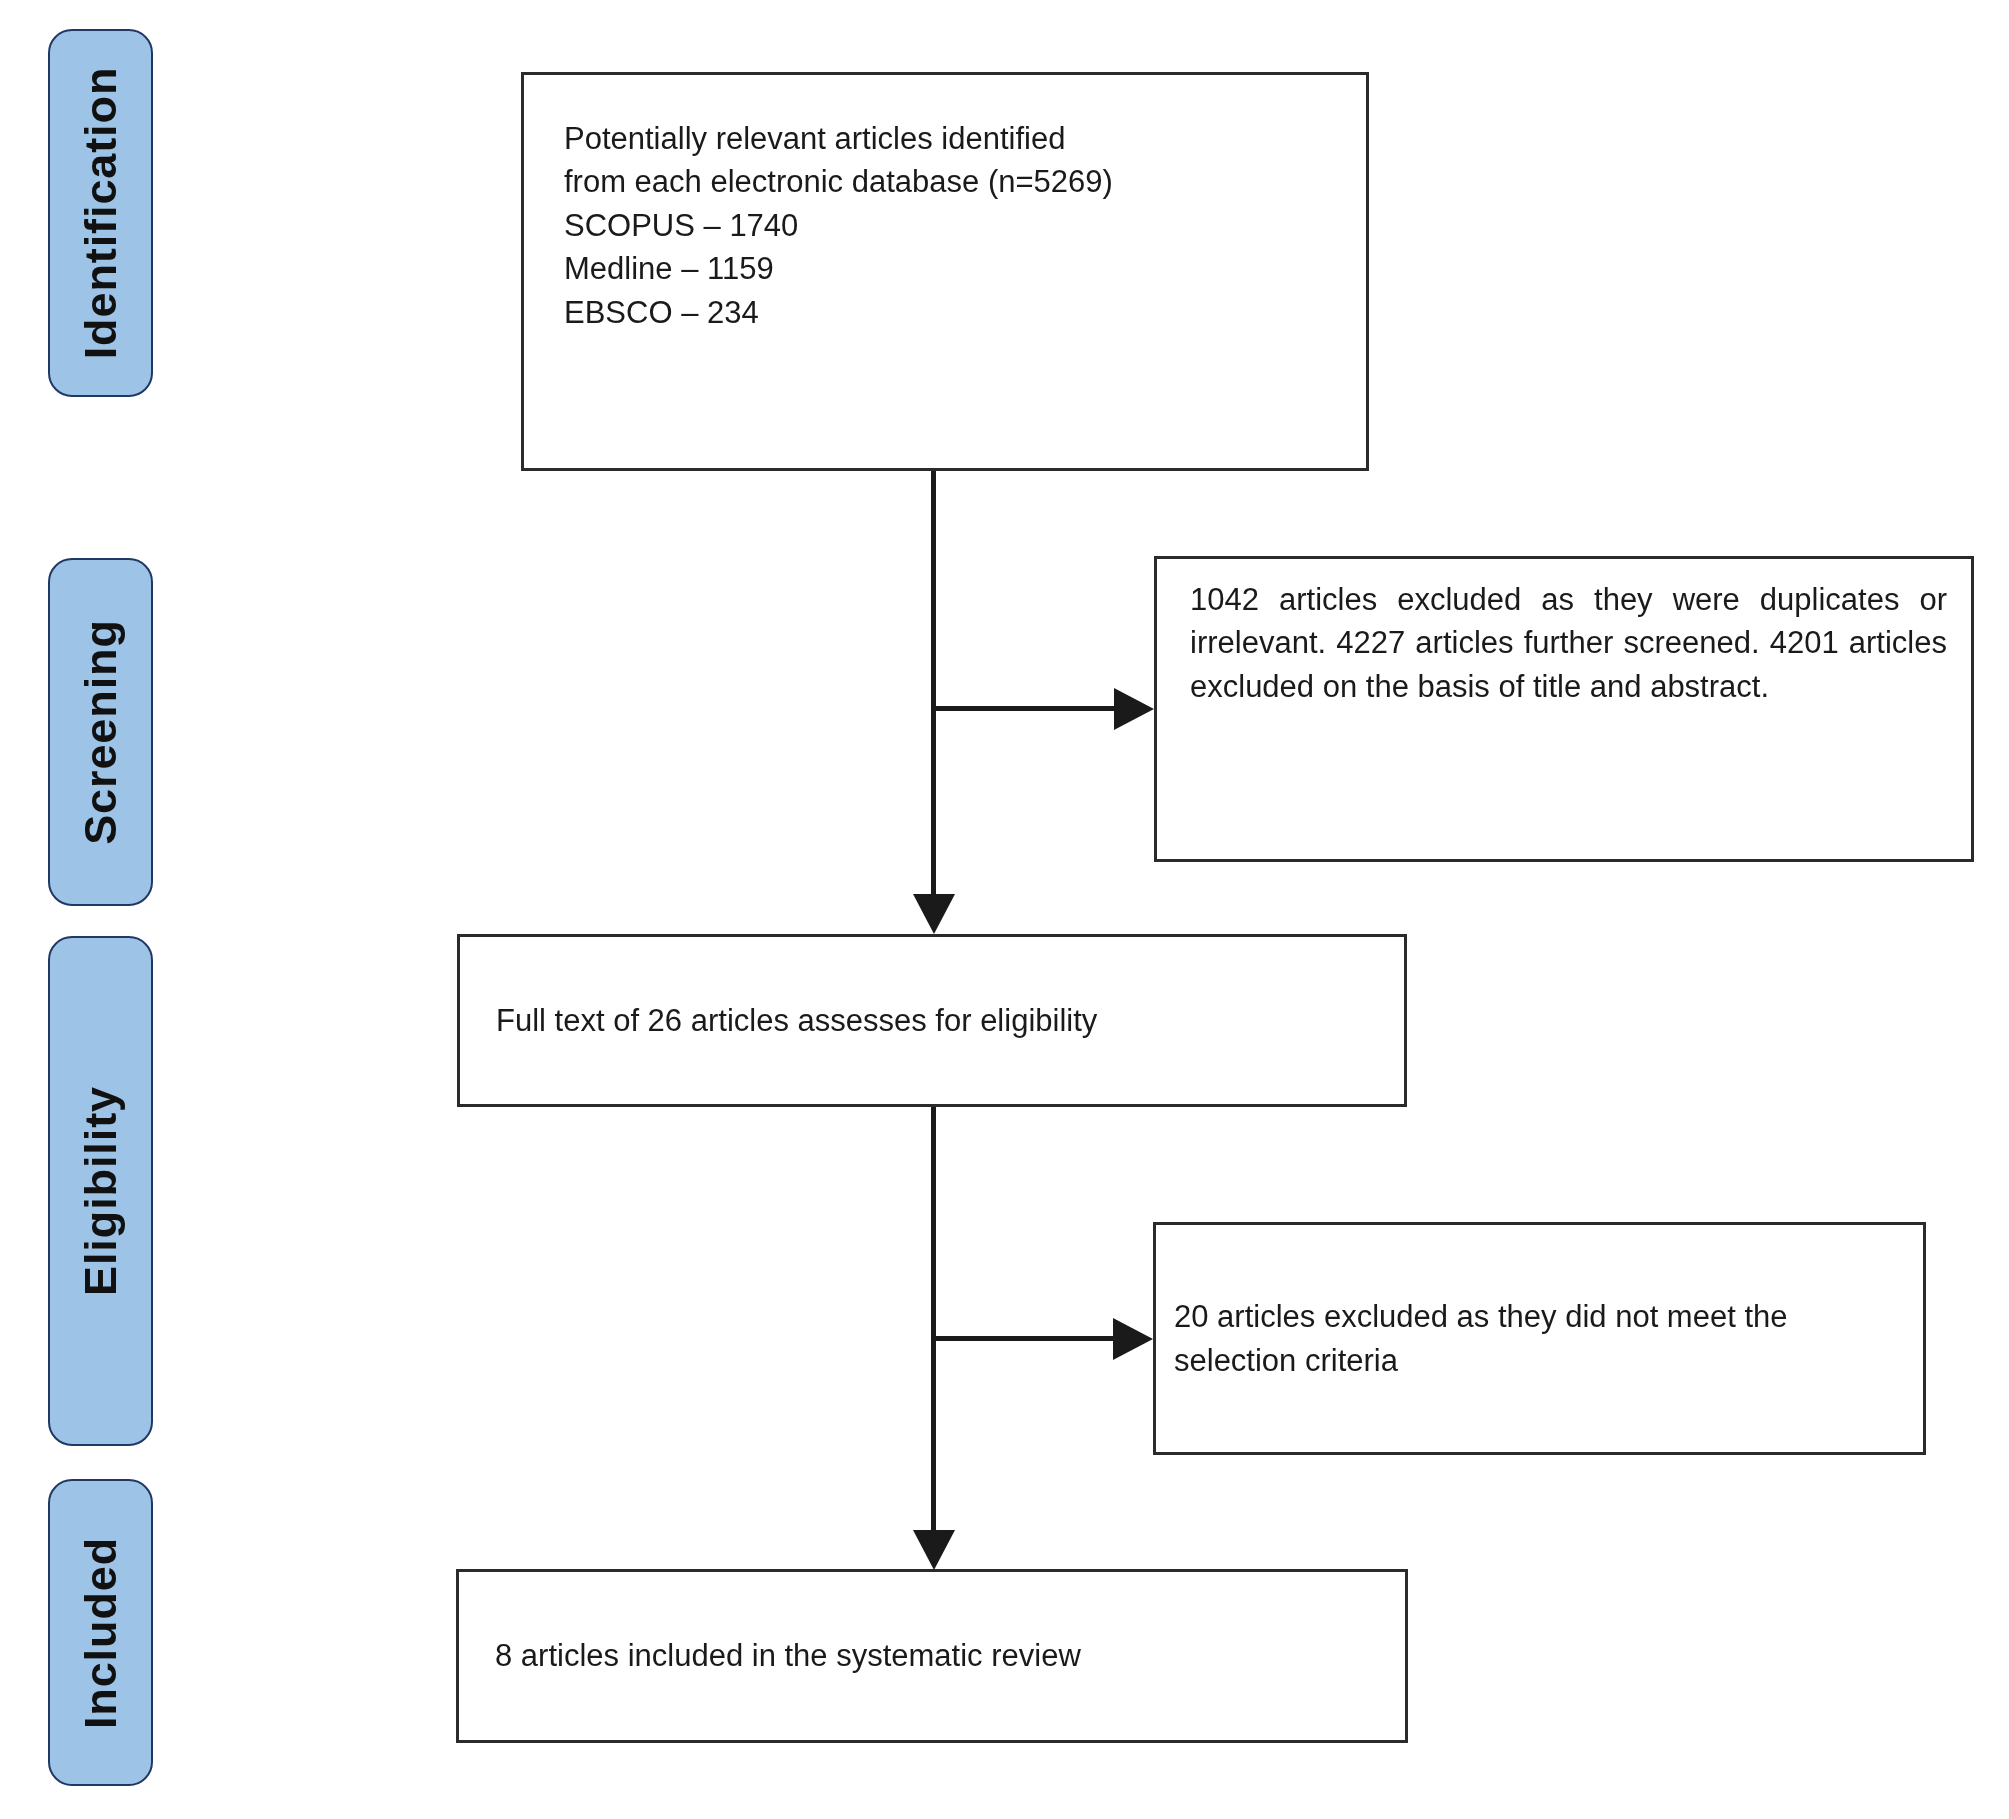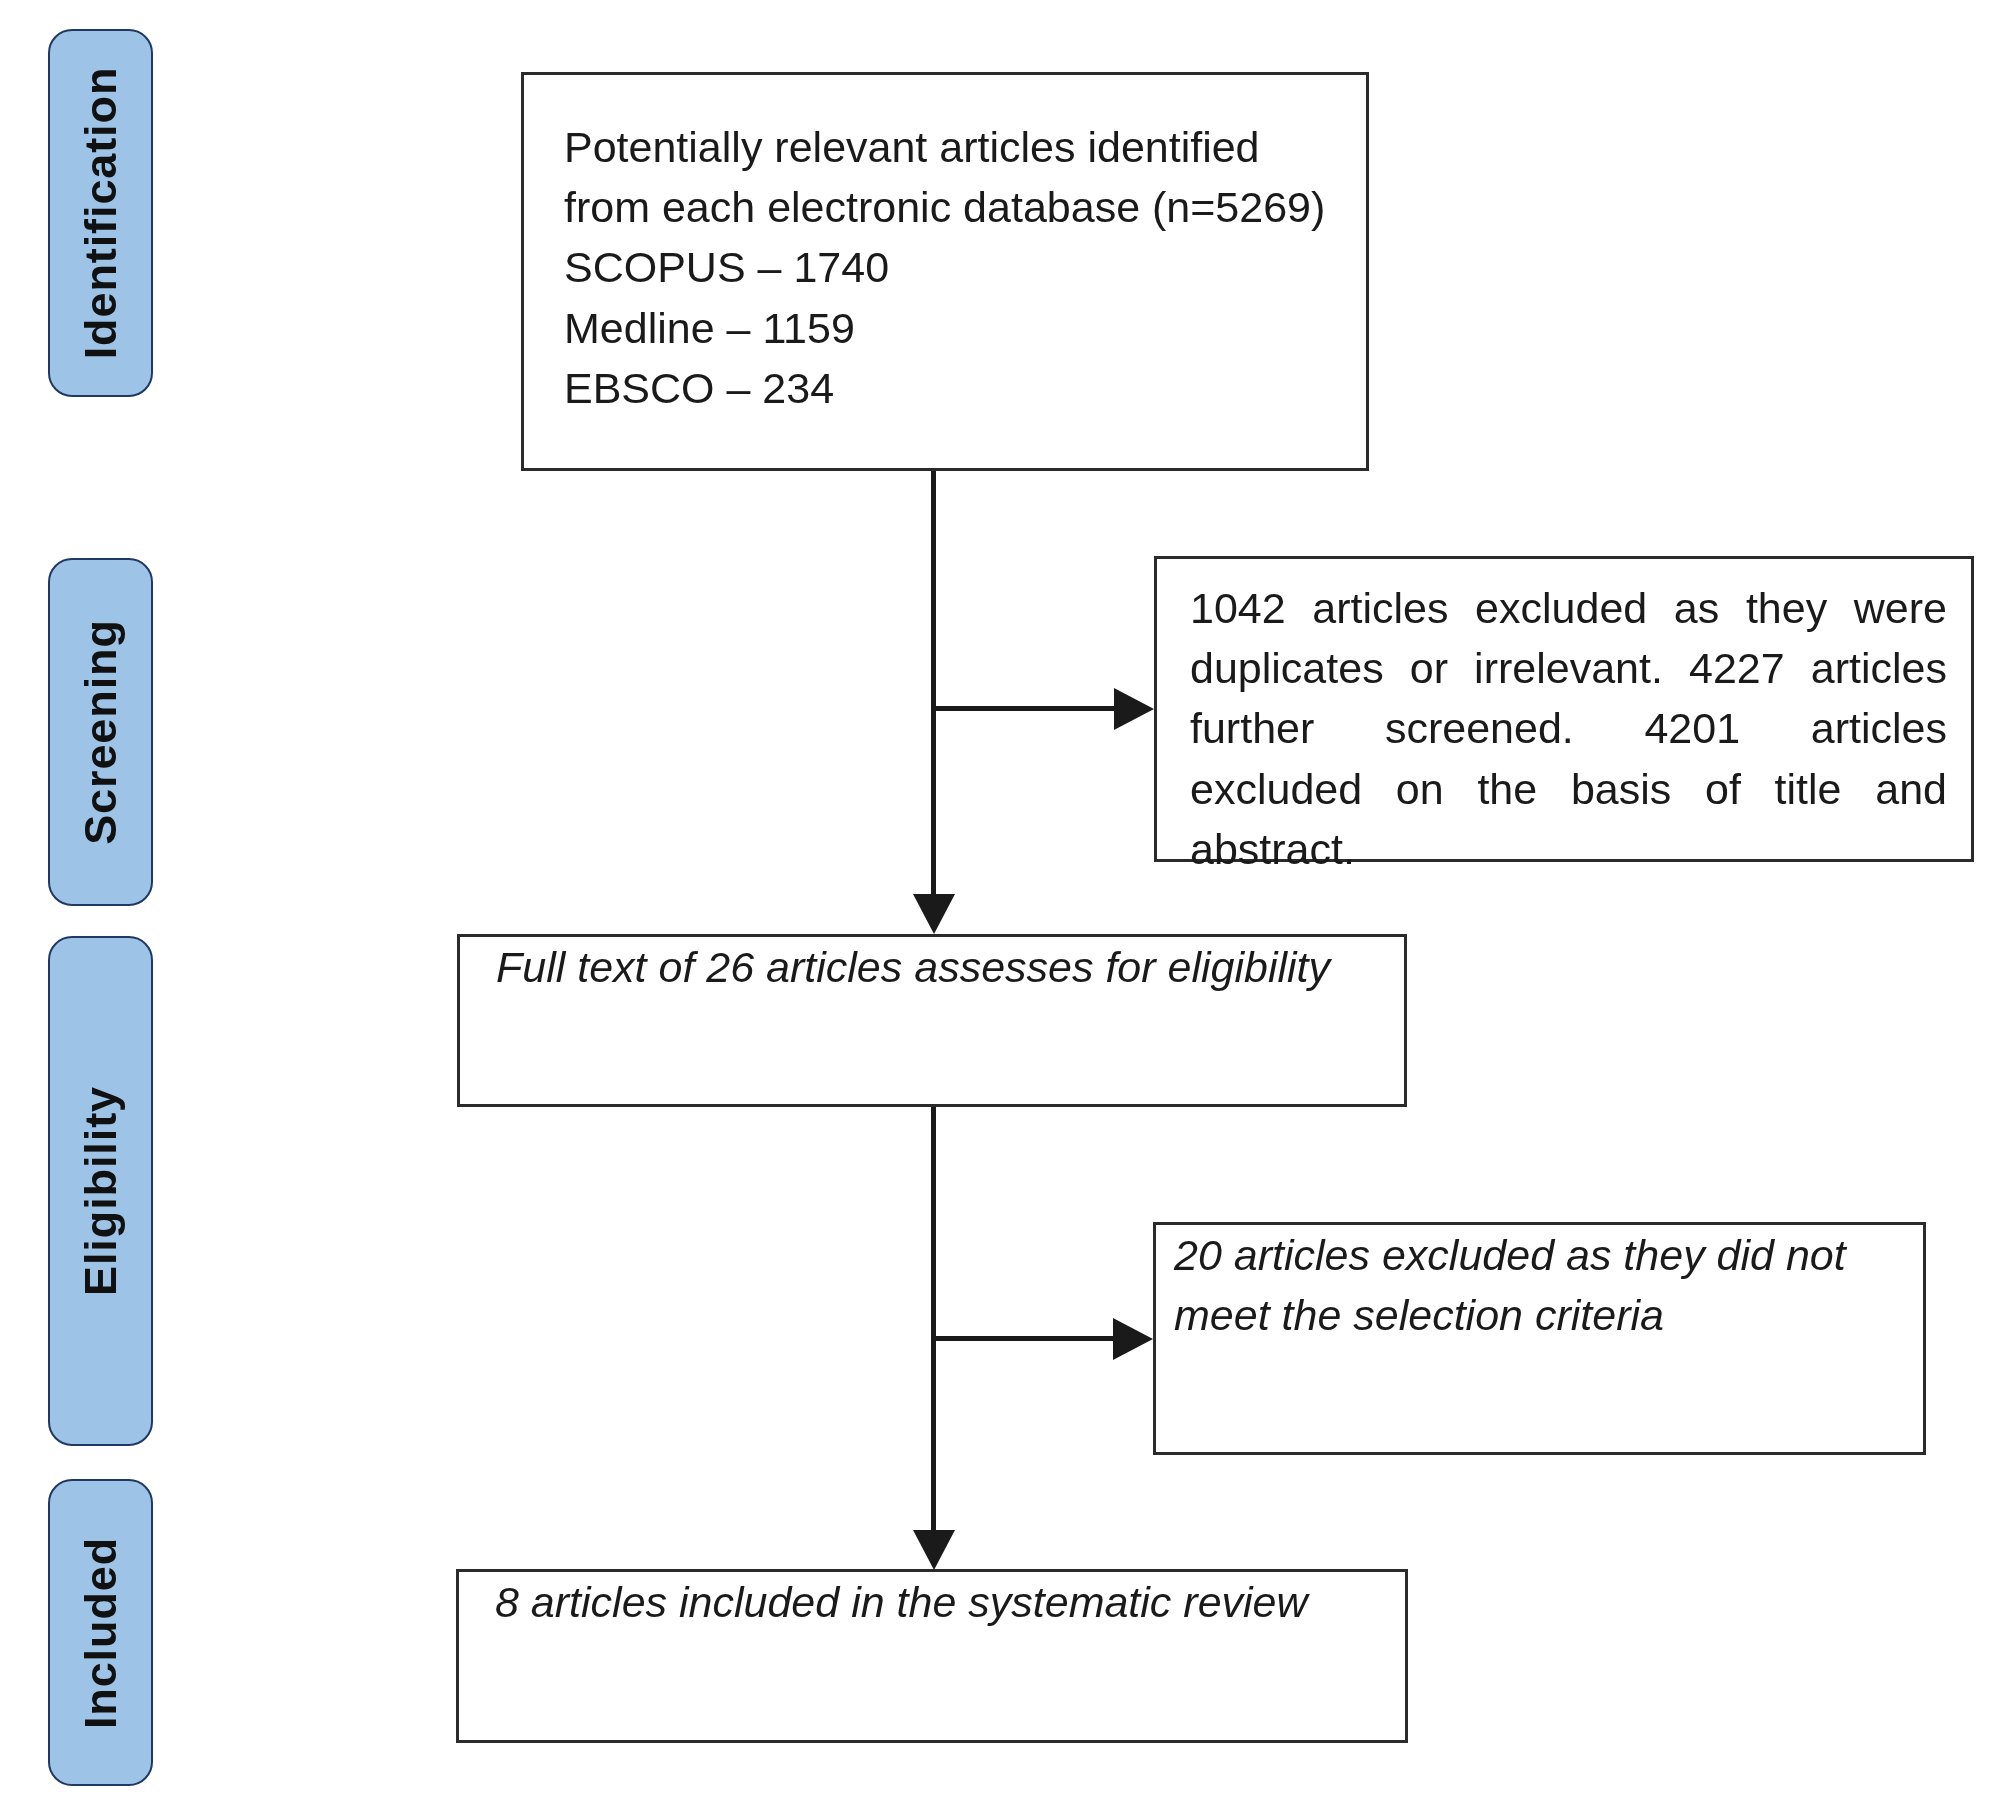--- a/index.html
+++ b/index.html
@@ -41,24 +41,24 @@
   #stage-screening{top:558px;height:348px;}
   #stage-eligibility{top:936px;height:510px;}
   #stage-included{top:1479px;height:307px;}
 
   
   .node{
     position:absolute;
     background:var(--box-fill);
     border:3.5px solid var(--box-border);
     box-sizing:border-box;
-    font-size:43px;line-height:1.4;
+    font-size:31px;line-height:1.4;
   }
   .node p{margin:0;}
-  .vcenter{display:flex;align-items:flex-start;font-style:italic;}
+  .vcenter{display:flex;align-items:center;}
   #node-identified{left:521px;top:72px;width:848px;height:399px;padding:42px 26px 0 40px;}
   #node-excl1{left:1154px;top:556px;width:820px;height:306px;padding:19px 24px 0 33px;}
   #node-excl1 p{text-align:justify;}
   #node-fulltext{left:457px;top:934px;width:950px;height:173px;padding:0 21px 0 36px;}
   #node-excl2{left:1153px;top:1222px;width:773px;height:233px;padding:0 35px 0 18px;}
   #node-included{left:456px;top:1569px;width:952px;height:174px;padding:0 21px 0 36px;}
 
   
   .vline,.hline{position:absolute;background:var(--arrow);}
   #arrow-v1{left:931px;top:471px;width:5.2px;height:423px;}

